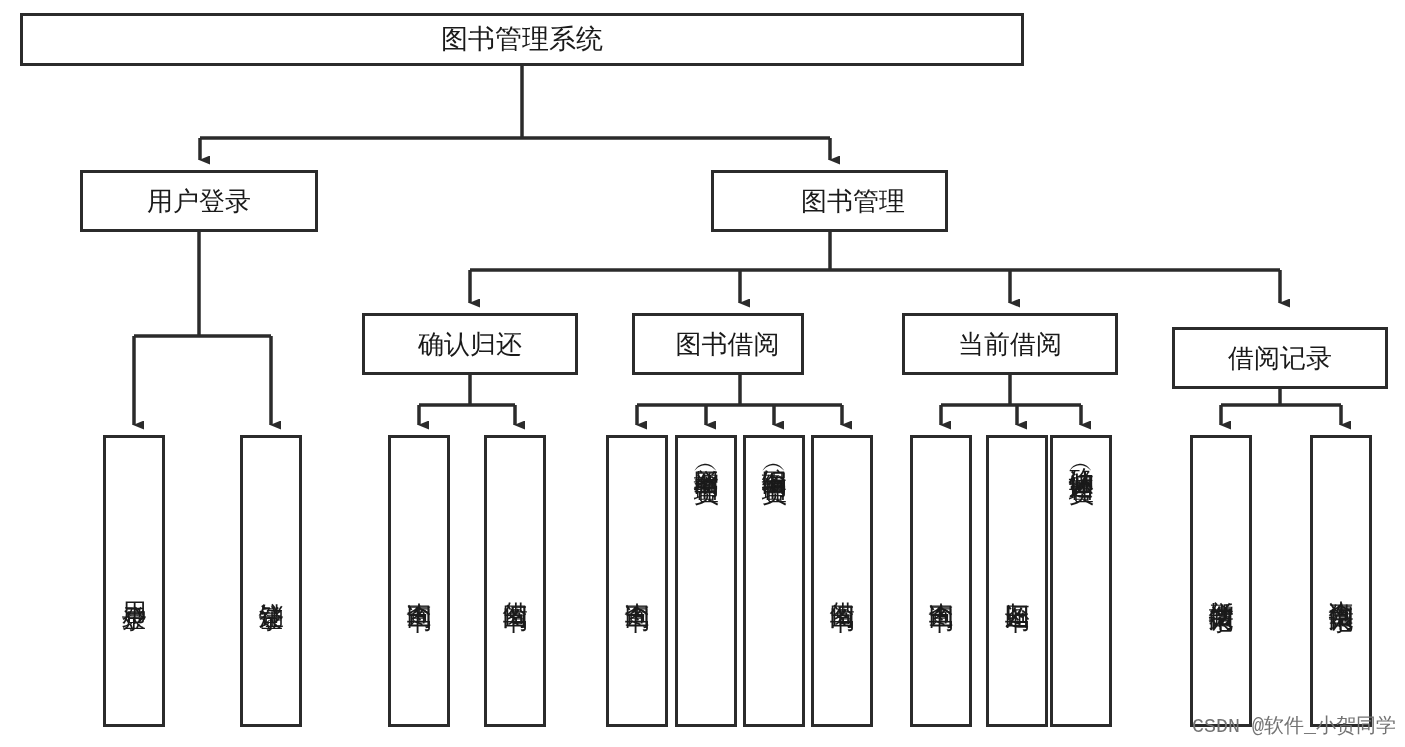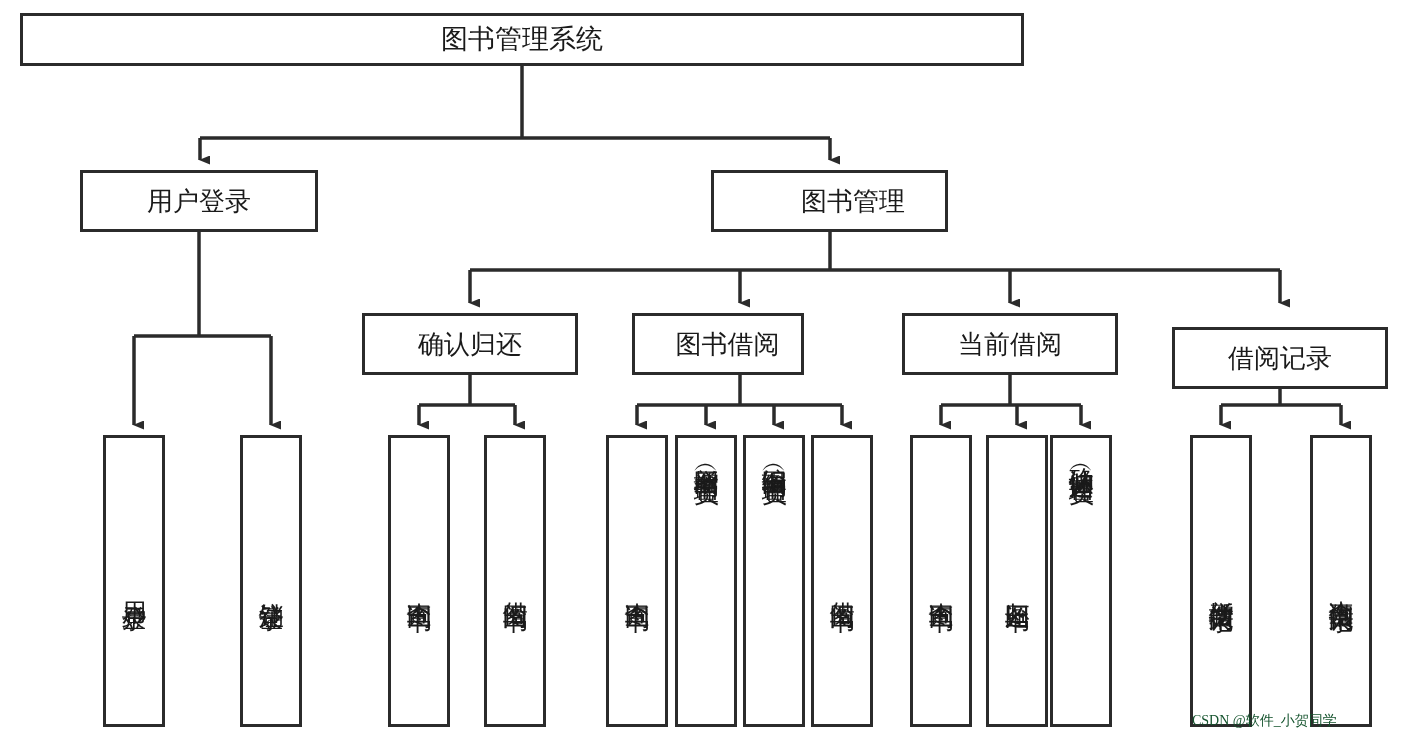--- a/index.html
+++ b/index.html
@@ -55,23 +55,23 @@
   }
   .node-box.vertical .node-label {
     font-size: 25px;
     writing-mode: vertical-rl;
     text-orientation: upright;
     letter-spacing: 2px;
     white-space: nowrap;
   }
   .watermark {
     position: absolute;
-    color: #14532d;
-    font-size: 14px;
-    font-family: Liberation Serif, serif;
+    color: #737373;
+    font-size: 20px;
+    font-family: Liberation Mono, monospace;
     white-space: nowrap;
     pointer-events: none;
   }
 </style>
 </head>
 <body>
 
 <div id="diagram-root">
 
   <svg id="diagram-svg" viewBox="0 0 1405 747" xmlns="http://www.w3.org/2000/svg">

